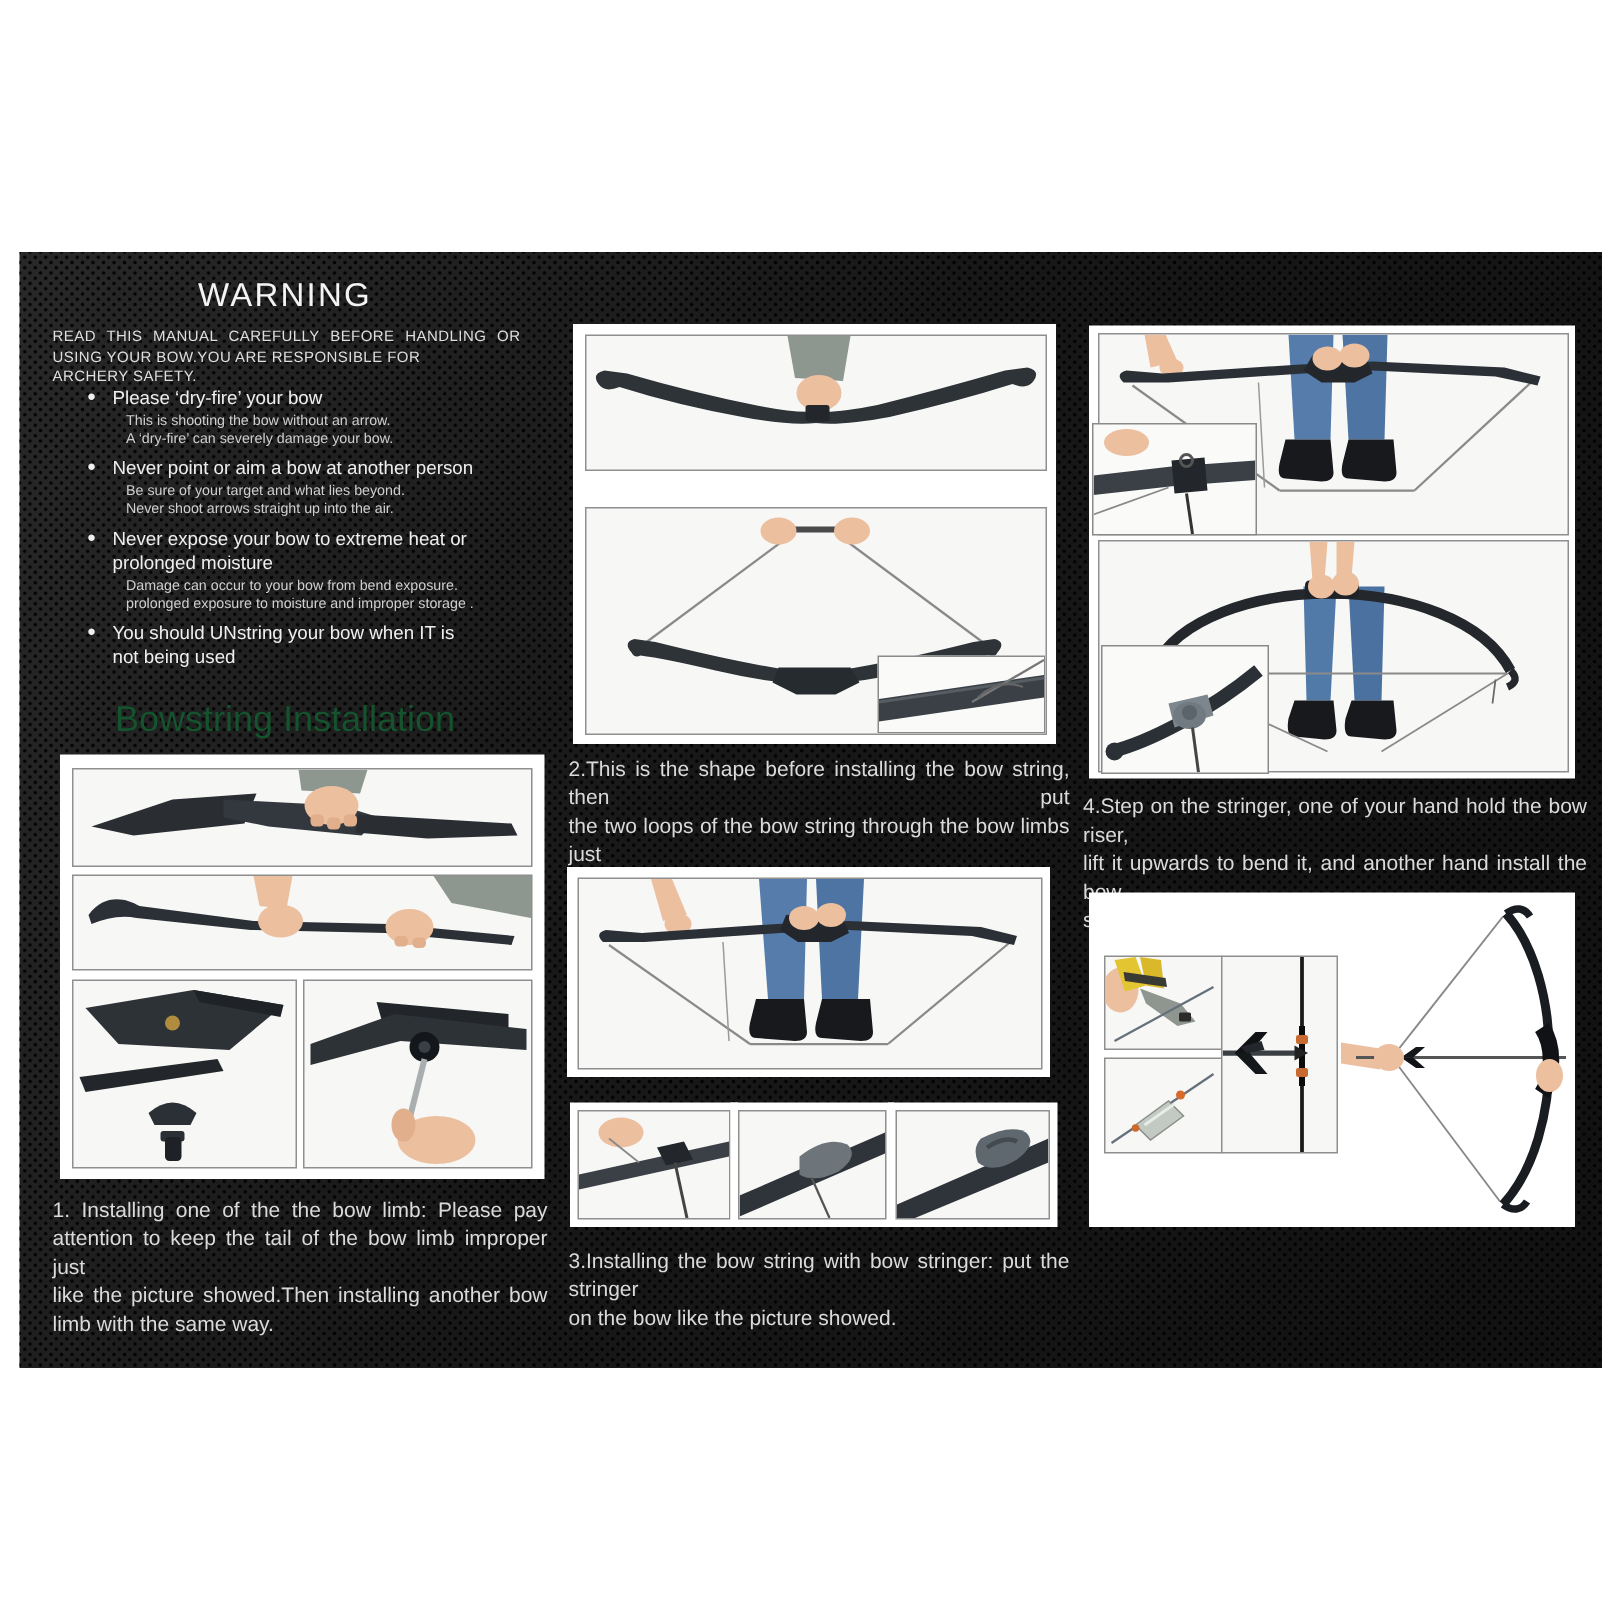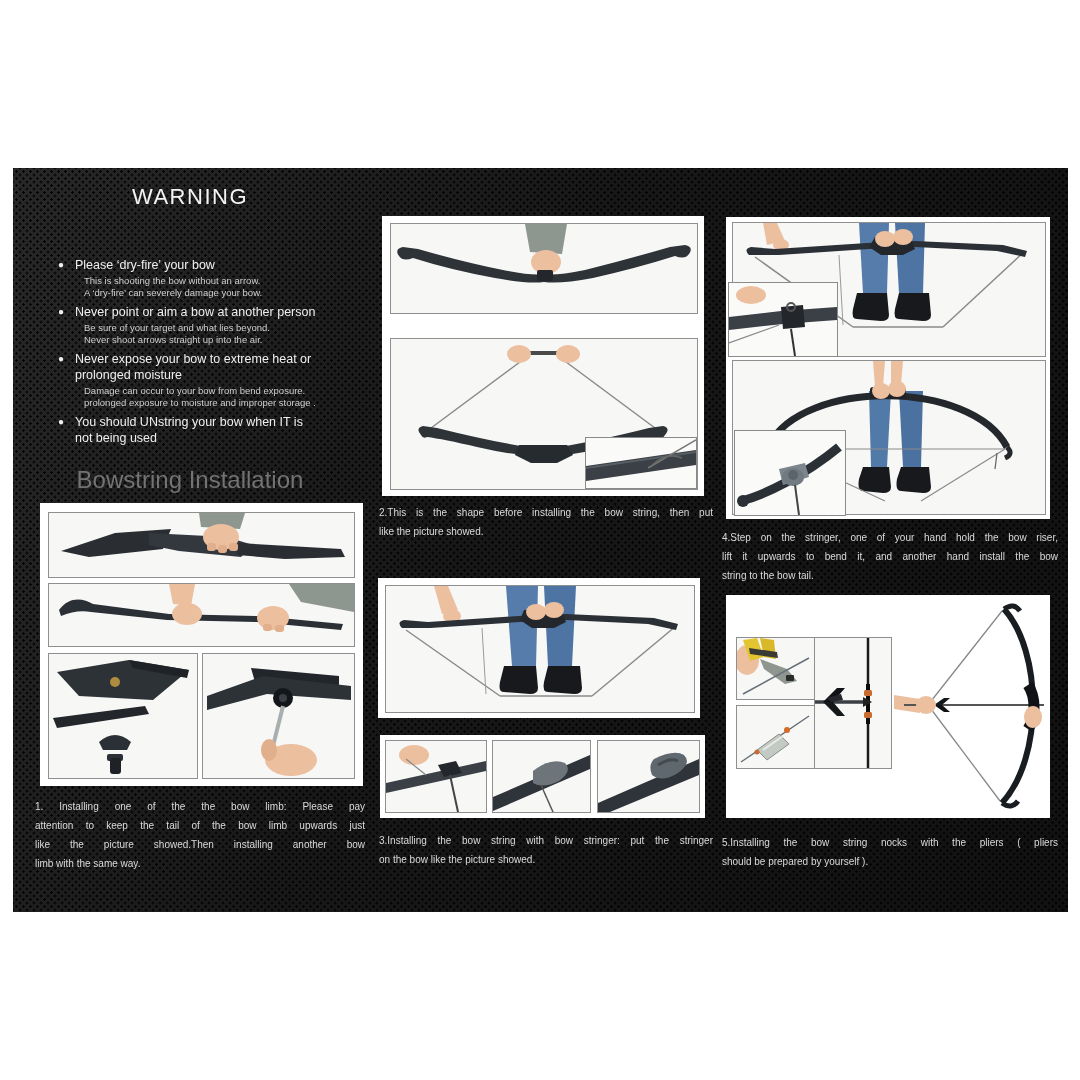--- a/index.html
+++ b/index.html
@@ -8,46 +8,51 @@
   .board{position:absolute;left:13px;top:168px;width:1055px;height:744px;
     background-color:#181818;
     background-image:
       radial-gradient(rgba(0,0,0,0.9) 1px, transparent 1.4px),
       radial-gradient(rgba(0,0,0,0.9) 1px, transparent 1.4px),
       linear-gradient(115deg, rgba(255,255,255,0.07) 0%, rgba(255,255,255,0) 45%, rgba(0,0,0,0.28) 100%);
     background-size:7px 7px,7px 7px,100% 100%;
     background-position:0 0,3.5px 3.5px,0 0;}
   .abs{position:absolute;}
   .warn-title{left:20px;top:184px;width:340px;text-align:center;color:#f4f4f4;font-size:22px;letter-spacing:1.5px;}
-  .install-title{left:20px;top:466px;width:340px;text-align:center;color:#737373;font-size:24px;}
+  .install-title{left:20px;top:466px;width:340px;text-align:center;color:#14532d;font-size:24px;}
   .intro{left:35px;top:218px;width:312px;color:#dedede;font-size:10px;line-height:13.5px;letter-spacing:0.3px;}
   .intro .tline:first-child{text-align:justify;text-align-last:justify;}
   .bullets{left:58px;top:257px;width:298px;color:#e8e8e8;}
   .bullet{display:flex;margin-bottom:6px;}
   .bdot{width:17px;font-size:10px;line-height:16px;color:#f0f0f0;flex:0 0 17px;}
   .blabel{font-size:12.5px;line-height:16px;color:#efefef;}
   .bdetail{font-size:9.5px;line-height:11.5px;color:#cfcfcf;margin:2px 0 0 9px;}
-  .step{color:#dadada;font-size:10px;line-height:19px;}
+  .step{color:#dadada;font-size:14px;line-height:19px;}
   .jlines .tline{text-align:justify;text-align-last:justify;}
   .jlines .tline:last-child{text-align:left;text-align-last:left;}
   .panel{position:absolute;background:#ffffff;}
   .ph{position:absolute;background:#f7f7f6;border:1px solid #8f8f8f;overflow:hidden;}
   .ph svg{display:block;width:100%;height:100%;}
   .framed{box-shadow:0 0 0 5px #ffffff;}
   .inset{position:absolute;background:#fafaf9;border:1px solid #8a8a8a;overflow:hidden;z-index:3;}
   .inset svg{display:block;width:100%;height:100%;}
 </style>
 </head>
 <body>
 
 <div class="page">
   <div class="board"></div>
 
   <div class="abs warn-title">WARNING</div>
 
+  <div class="abs intro">
+      <div class="tline">READ THIS MANUAL CAREFULLY BEFORE HANDLING OR</div>
+      <div class="tline">USING YOUR BOW.YOU ARE RESPONSIBLE FOR</div>
+      <div class="tline">ARCHERY SAFETY.</div>
+    </div>
 
   <div class="abs bullets">
     <div class="bullet">
       <div class="bdot">●</div>
       <div>
         <div class="blabel">
             <div class="tline">Please ‘dry-fire’ your bow</div>
           </div>
         <div class="bdetail">
             <div class="tline">This is shooting the bow without an arrow.</div>
@@ -138,21 +143,21 @@
         <line x1="80" y1="52" x2="70" y2="92" stroke="#a9afae" stroke-width="4"></line>
         <line x1="70" y1="92" x2="61" y2="97" stroke="#a9afae" stroke-width="4"></line>
         <ellipse cx="88" cy="106" rx="26" ry="16" fill="#ecbf9f"></ellipse>
         <ellipse cx="66" cy="96" rx="8" ry="11" fill="#e2af8c"></ellipse>
       </svg>
     </div>
   </div>
 
   <div class="abs step jlines" style="left:35px;top:797px;width:330px;">
       <div class="tline">1. Installing one of the the bow limb: Please pay</div>
-      <div class="tline">attention to keep the tail of the bow limb upwards just</div>
+      <div class="tline">attention to keep the tail of the bow limb improper just</div>
       <div class="tline">like the picture showed.Then installing another bow</div>
       <div class="tline">limb with the same way.</div>
     </div>
 
   <div class="panel" style="left:382px;top:216px;width:322px;height:280px;">
     <div class="ph" style="left:8px;top:7px;width:306px;height:89px;">
       <svg viewBox="0 0 306 89">
         <polygon points="134,0 176,0 171,30 139,28" fill="#8d978f"></polygon>
         <ellipse cx="155" cy="38" rx="15" ry="12" fill="#ecbf9f"></ellipse>
         <path d="M8,32 Q3,25 12,23 L27,25 Q72,38 112,46 Q142,52 153,50 L153,58 Q136,60 104,54 Q60,46 22,34 Q12,38 8,32 Z" fill="#2e3338"></path>
@@ -177,20 +182,21 @@
           <line x1="0" y1="30" x2="110" y2="14" stroke="#565d63" stroke-width="2"></line>
           <line x1="110" y1="2" x2="62" y2="30" stroke="#777777" stroke-width="1.5"></line>
           <path d="M66,27 Q80,14 96,20" stroke="#666666" stroke-width="1.5" fill="none"></path>
         </svg>
       </div>
     </div>
   </div>
 
   <div class="abs step jlines" style="left:379px;top:503px;width:334px;">
       <div class="tline">2.This is the shape before installing the bow string, then put</div>
+      <div class="tline">the two loops of the bow string through the bow limbs just</div>
       <div class="tline">like the picture showed.</div>
     </div>
 
   <div class="panel" style="left:378px;top:578px;width:322px;height:140px;">
     <div class="ph" style="left:7px;top:7px;width:308px;height:126px;">
       <svg viewBox="0 0 308 126">
         <polygon points="48,0 62,0 72,24 56,28" fill="#ecbf9f"></polygon>
         <ellipse cx="66" cy="30" rx="9" ry="7" fill="#ecbf9f"></ellipse>
         <line x1="20" y1="44" x2="114" y2="110" stroke="#8a8a8a" stroke-width="1.5"></line>
         <line x1="290" y1="40" x2="206" y2="110" stroke="#8a8a8a" stroke-width="1.5"></line>
@@ -348,17 +354,13 @@
       <line x1="106" y1="202" x2="34" y2="106" stroke="#888888" stroke-width="1.3"></line>
       <ellipse cx="32" cy="106" rx="10" ry="9" fill="#ecbf9f"></ellipse>
       <path d="M110,10 C148,52 150,158 108,204" stroke="#191c20" stroke-width="6" fill="none"></path>
       <path d="M110,10 q10,-7 16,2" stroke="#191c20" stroke-width="5" fill="none"></path>
       <path d="M108,204 q10,7 16,-2" stroke="#191c20" stroke-width="5" fill="none"></path>
       <path d="M134,86 C142,98 142,118 134,130" stroke="#101215" stroke-width="11" fill="none"></path>
       <ellipse cx="139" cy="118" rx="9" ry="11" fill="#ecbf9f"></ellipse>
     </svg>
   </div>
 
-  <div class="abs step jlines" style="left:722px;top:833px;width:336px;">
-      <div class="tline">5.Installing the bow string nocks with the pliers ( pliers</div>
-      <div class="tline">should be prepared by yourself ).</div>
-    </div>
 </div>
 
 </body></html>

